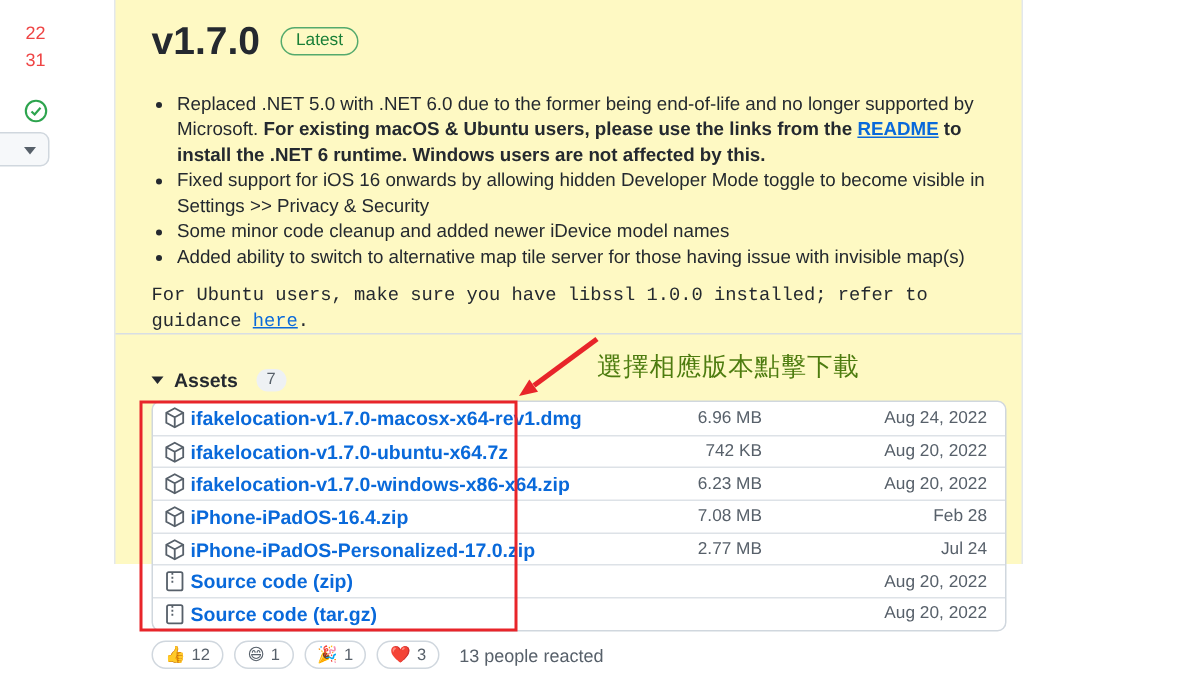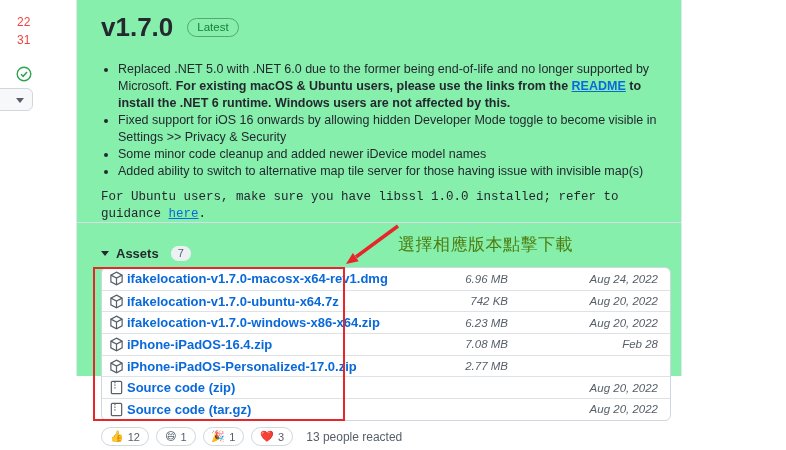--- a/index.html
+++ b/index.html
@@ -9,21 +9,21 @@
   
   .rail-frag{position:absolute;font-size:12px;color:#ef4444;}
   .rail-check{position:absolute;left:16px;top:66px;width:16px;height:16px;}
   .rail-btn{position:absolute;left:-30px;top:88px;width:63px;height:23px;background:#f6f8fa;
             border:1px solid #d0d7de;border-radius:6px;box-sizing:border-box;}
   .rail-btn .caret{position:absolute;right:8px;top:9px;width:0;height:0;
             border-left:4px solid transparent;border-right:4px solid transparent;border-top:5px solid #57606a;}
 
   
   .card{position:absolute;left:76px;top:0;width:606px;height:376px;box-sizing:border-box;
-        border-left:1px solid #e3e8ec;border-right:1px solid #e3e8ec;background:#86efac;}
+        border-left:1px solid #e3e8ec;border-right:1px solid #e3e8ec;background:#fef9c3;}
 
   .title-row{position:absolute;left:24px;top:12px;display:flex;align-items:center;}
   .rel-title{font-size:26px;font-weight:600;color:#24292f;line-height:30px;}
   .latest-badge{margin-left:14px;display:inline-block;border:1px solid #54aa6d;color:#1a7f37;
         border-radius:2em;padding:1px 9px;font-size:11.5px;line-height:15px;font-weight:500;}
 
   .body-copy{position:absolute;left:24px;top:61px;width:566px;font-size:12.5px;line-height:17px;color:#24292f;}
   .body-copy ul{margin:0;padding-left:17px;}
   .body-copy li{margin:0;padding:0;}
   .blue-link{color:#0969da;text-decoration:underline;cursor:pointer;}
@@ -40,21 +40,21 @@
         font-size:11px;color:#57606a;line-height:13px;}
 
   .asset-table{position:absolute;left:24px;top:267px;width:570px;box-sizing:border-box;
         border:1px solid #d0d7de;border-radius:6px;overflow:hidden;background:#fff;}
   .asset-row{display:grid;grid-template-columns:minmax(0,1fr) 110px 150px;align-items:center;
         height:21.7px;padding:0 12px 0 7px;box-sizing:border-box;}
   .asset-row + .asset-row{border-top:1px solid #dde2e7;}
   .asset-name{display:flex;align-items:center;min-width:0;color:#0969da;font-size:13px;font-weight:600;cursor:pointer;}
   .asset-name .ico{flex:0 0 auto;width:15px;height:15px;margin-right:3px;display:inline-block;}
   .asset-name .nm{white-space:nowrap;overflow:hidden;text-overflow:ellipsis;}
-  .asset-size,.asset-date{font-size:11.5px;color:#57606a;text-align:right;white-space:nowrap;font-style:italic;}
+  .asset-size,.asset-date{font-size:11.5px;color:#57606a;text-align:right;white-space:nowrap;}
 
   
   .reactions{position:absolute;left:24px;top:427px;display:flex;align-items:center;}
   .reaction-pill{display:inline-flex;align-items:center;height:19px;border:1px solid #d0d7de;
         border-radius:100px;padding:0 8px;margin-right:7px;font-size:11px;color:#57606a;
         background:#fff;cursor:pointer;box-sizing:border-box;}
   .reaction-pill .emo{font-size:11px;margin-right:4px;}
   .reaction-summary{font-size:12px;color:#57606a;margin-left:6px;}
 
   
@@ -160,20 +160,21 @@
 
       <div class="asset-row">
         <span class="asset-name">
           <span class="ico"><svg viewBox="0 0 16 16" width="15" height="15">
                 <path d="M8 1.2 14 4.4v7.2L8 14.8 2 11.6V4.4Z" fill="none" stroke="#57606a" stroke-width="1.3"></path>
                 <path d="M2 4.4 8 7.6l6-3.2M8 7.6v7.2" fill="none" stroke="#57606a" stroke-width="1.3"></path>
               </svg></span>
           <span class="nm">iPhone-iPadOS-Personalized-17.0.zip</span>
         </span>
         <span class="asset-size">2.77 MB</span>
+        <span class="asset-date">Jul 24</span>
       </div>
 
       <div class="asset-row">
         <span class="asset-name">
           <span class="ico"><svg viewBox="0 0 16 16" width="15" height="15">
                 <rect x="2.5" y="1.5" width="11" height="13" rx="1.2" fill="none" stroke="#57606a" stroke-width="1.3"></rect>
                 <path d="M6.3 2v1.4M6.3 4.8v1.4M6.3 7.6V9" fill="none" stroke="#57606a" stroke-width="1.3"></path>
               </svg></span>
           <span class="nm">Source code (zip)</span>
         </span>

